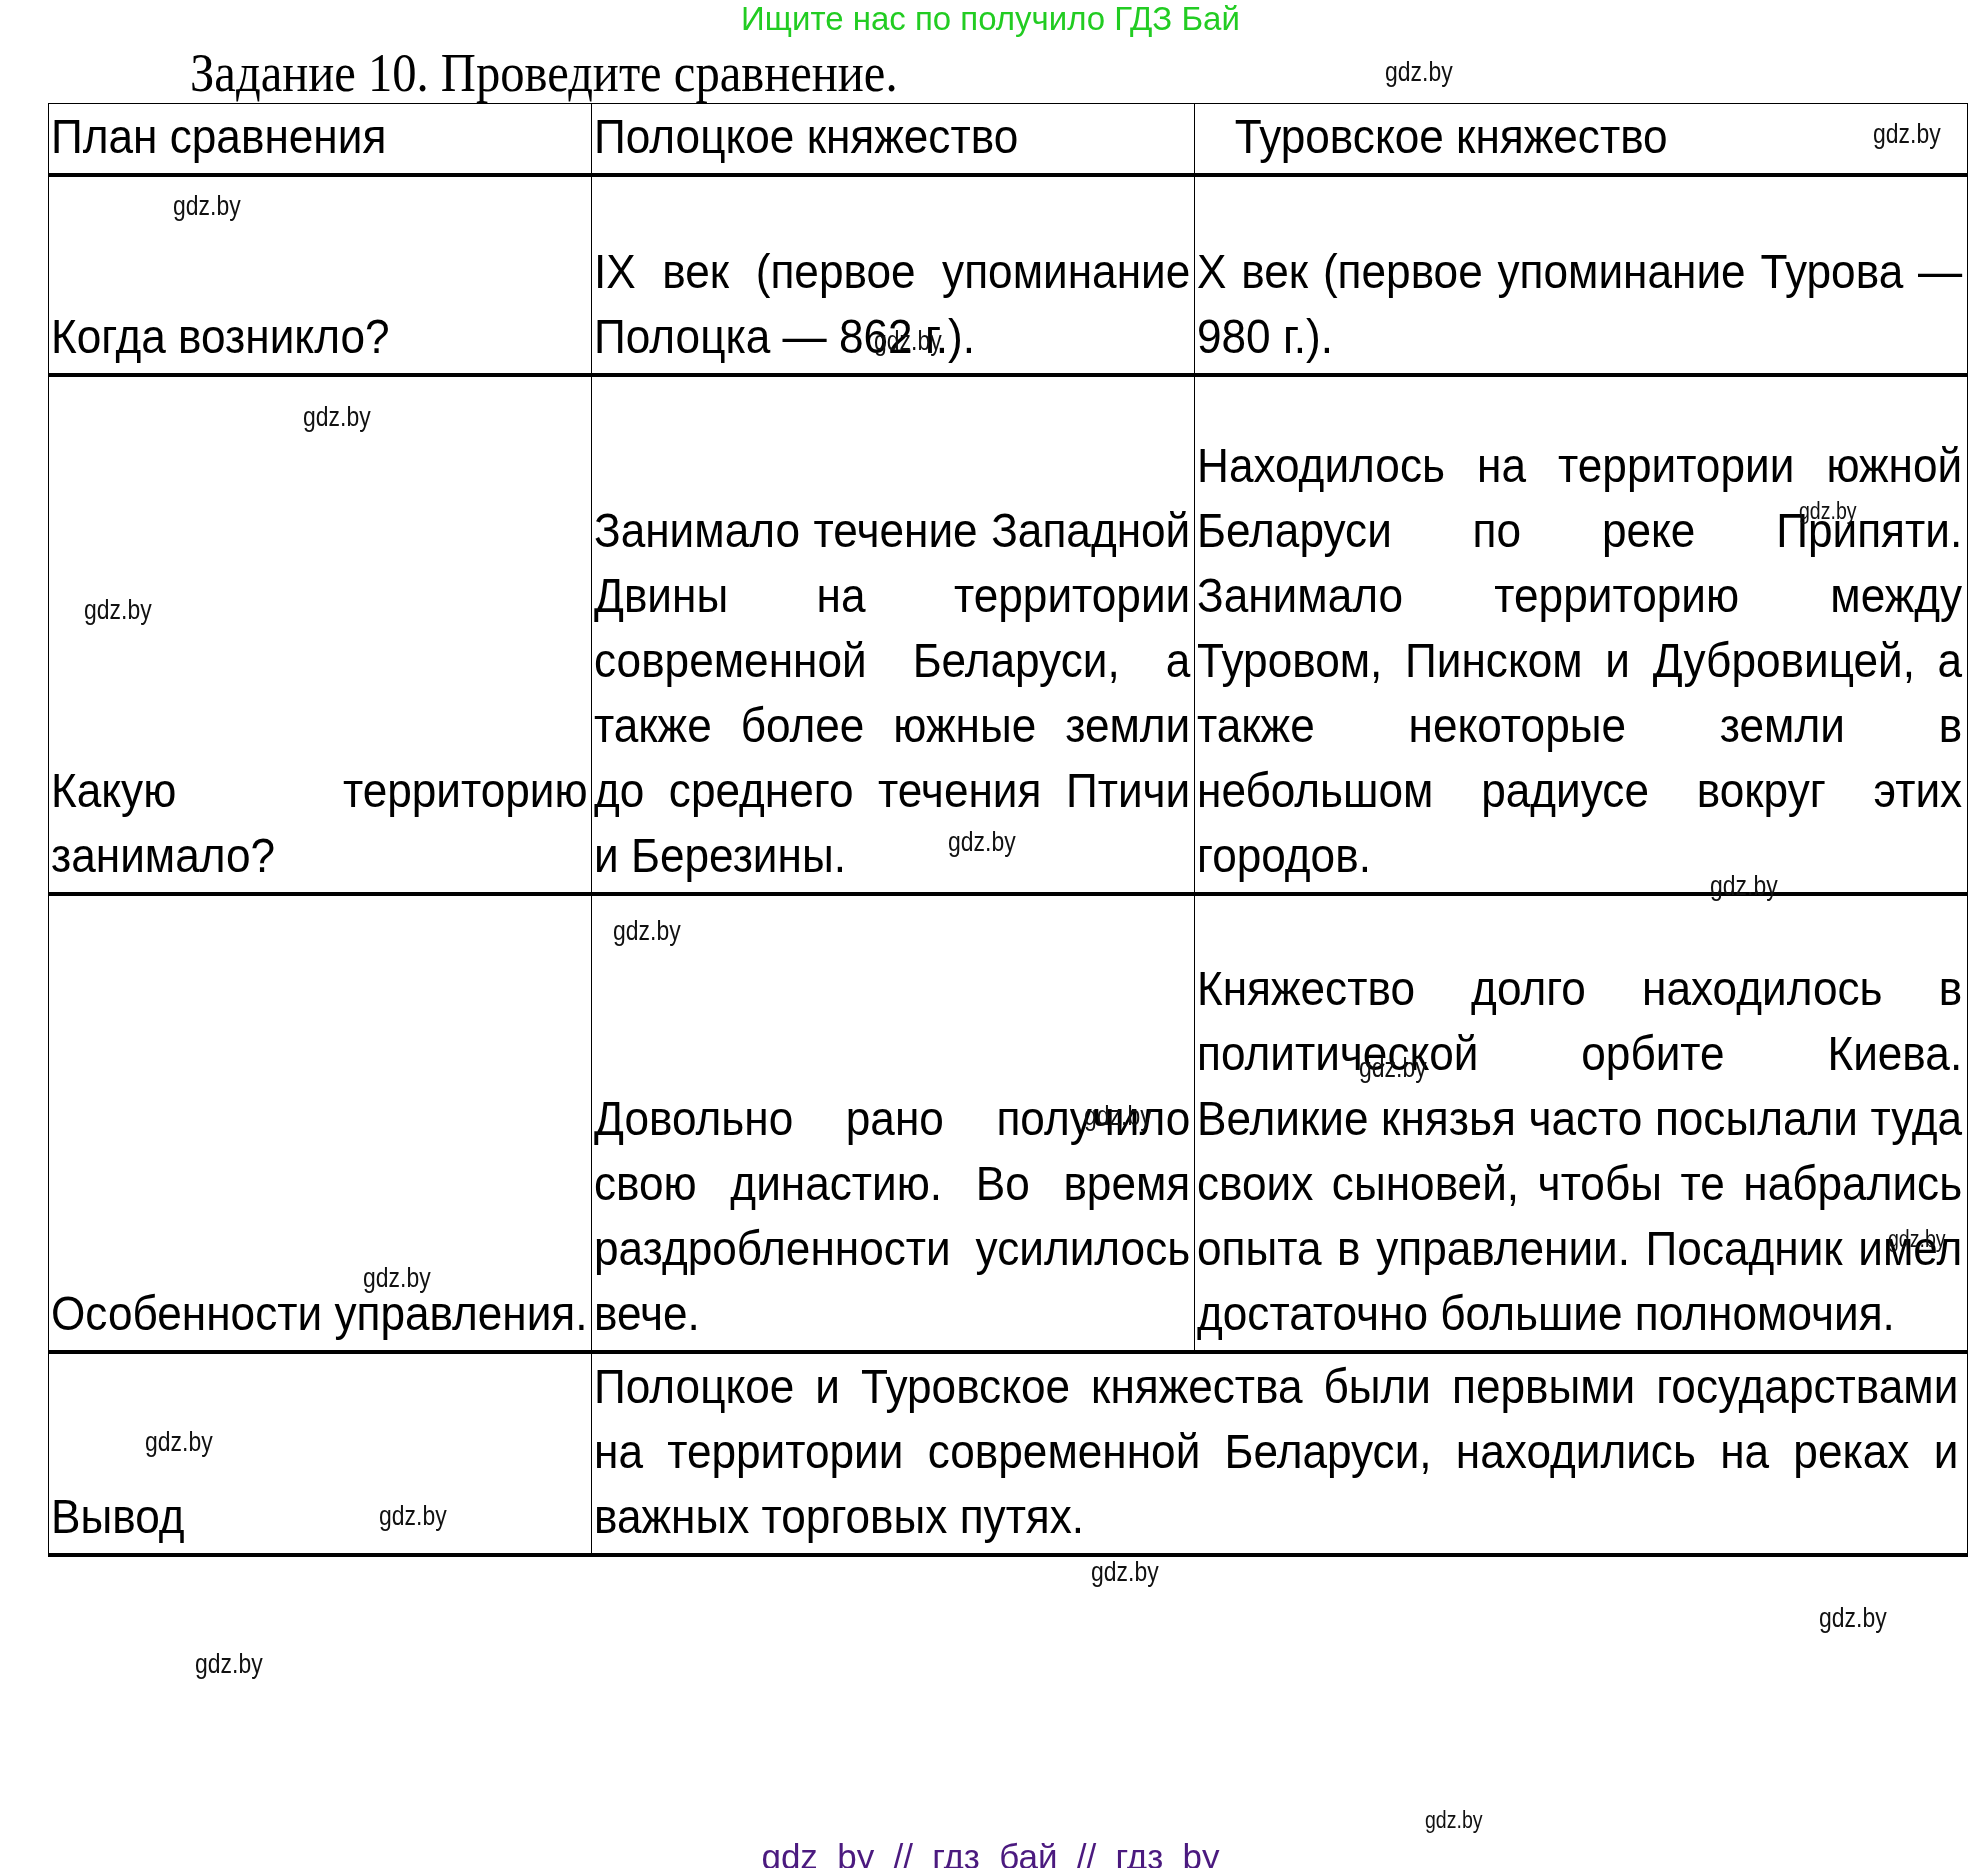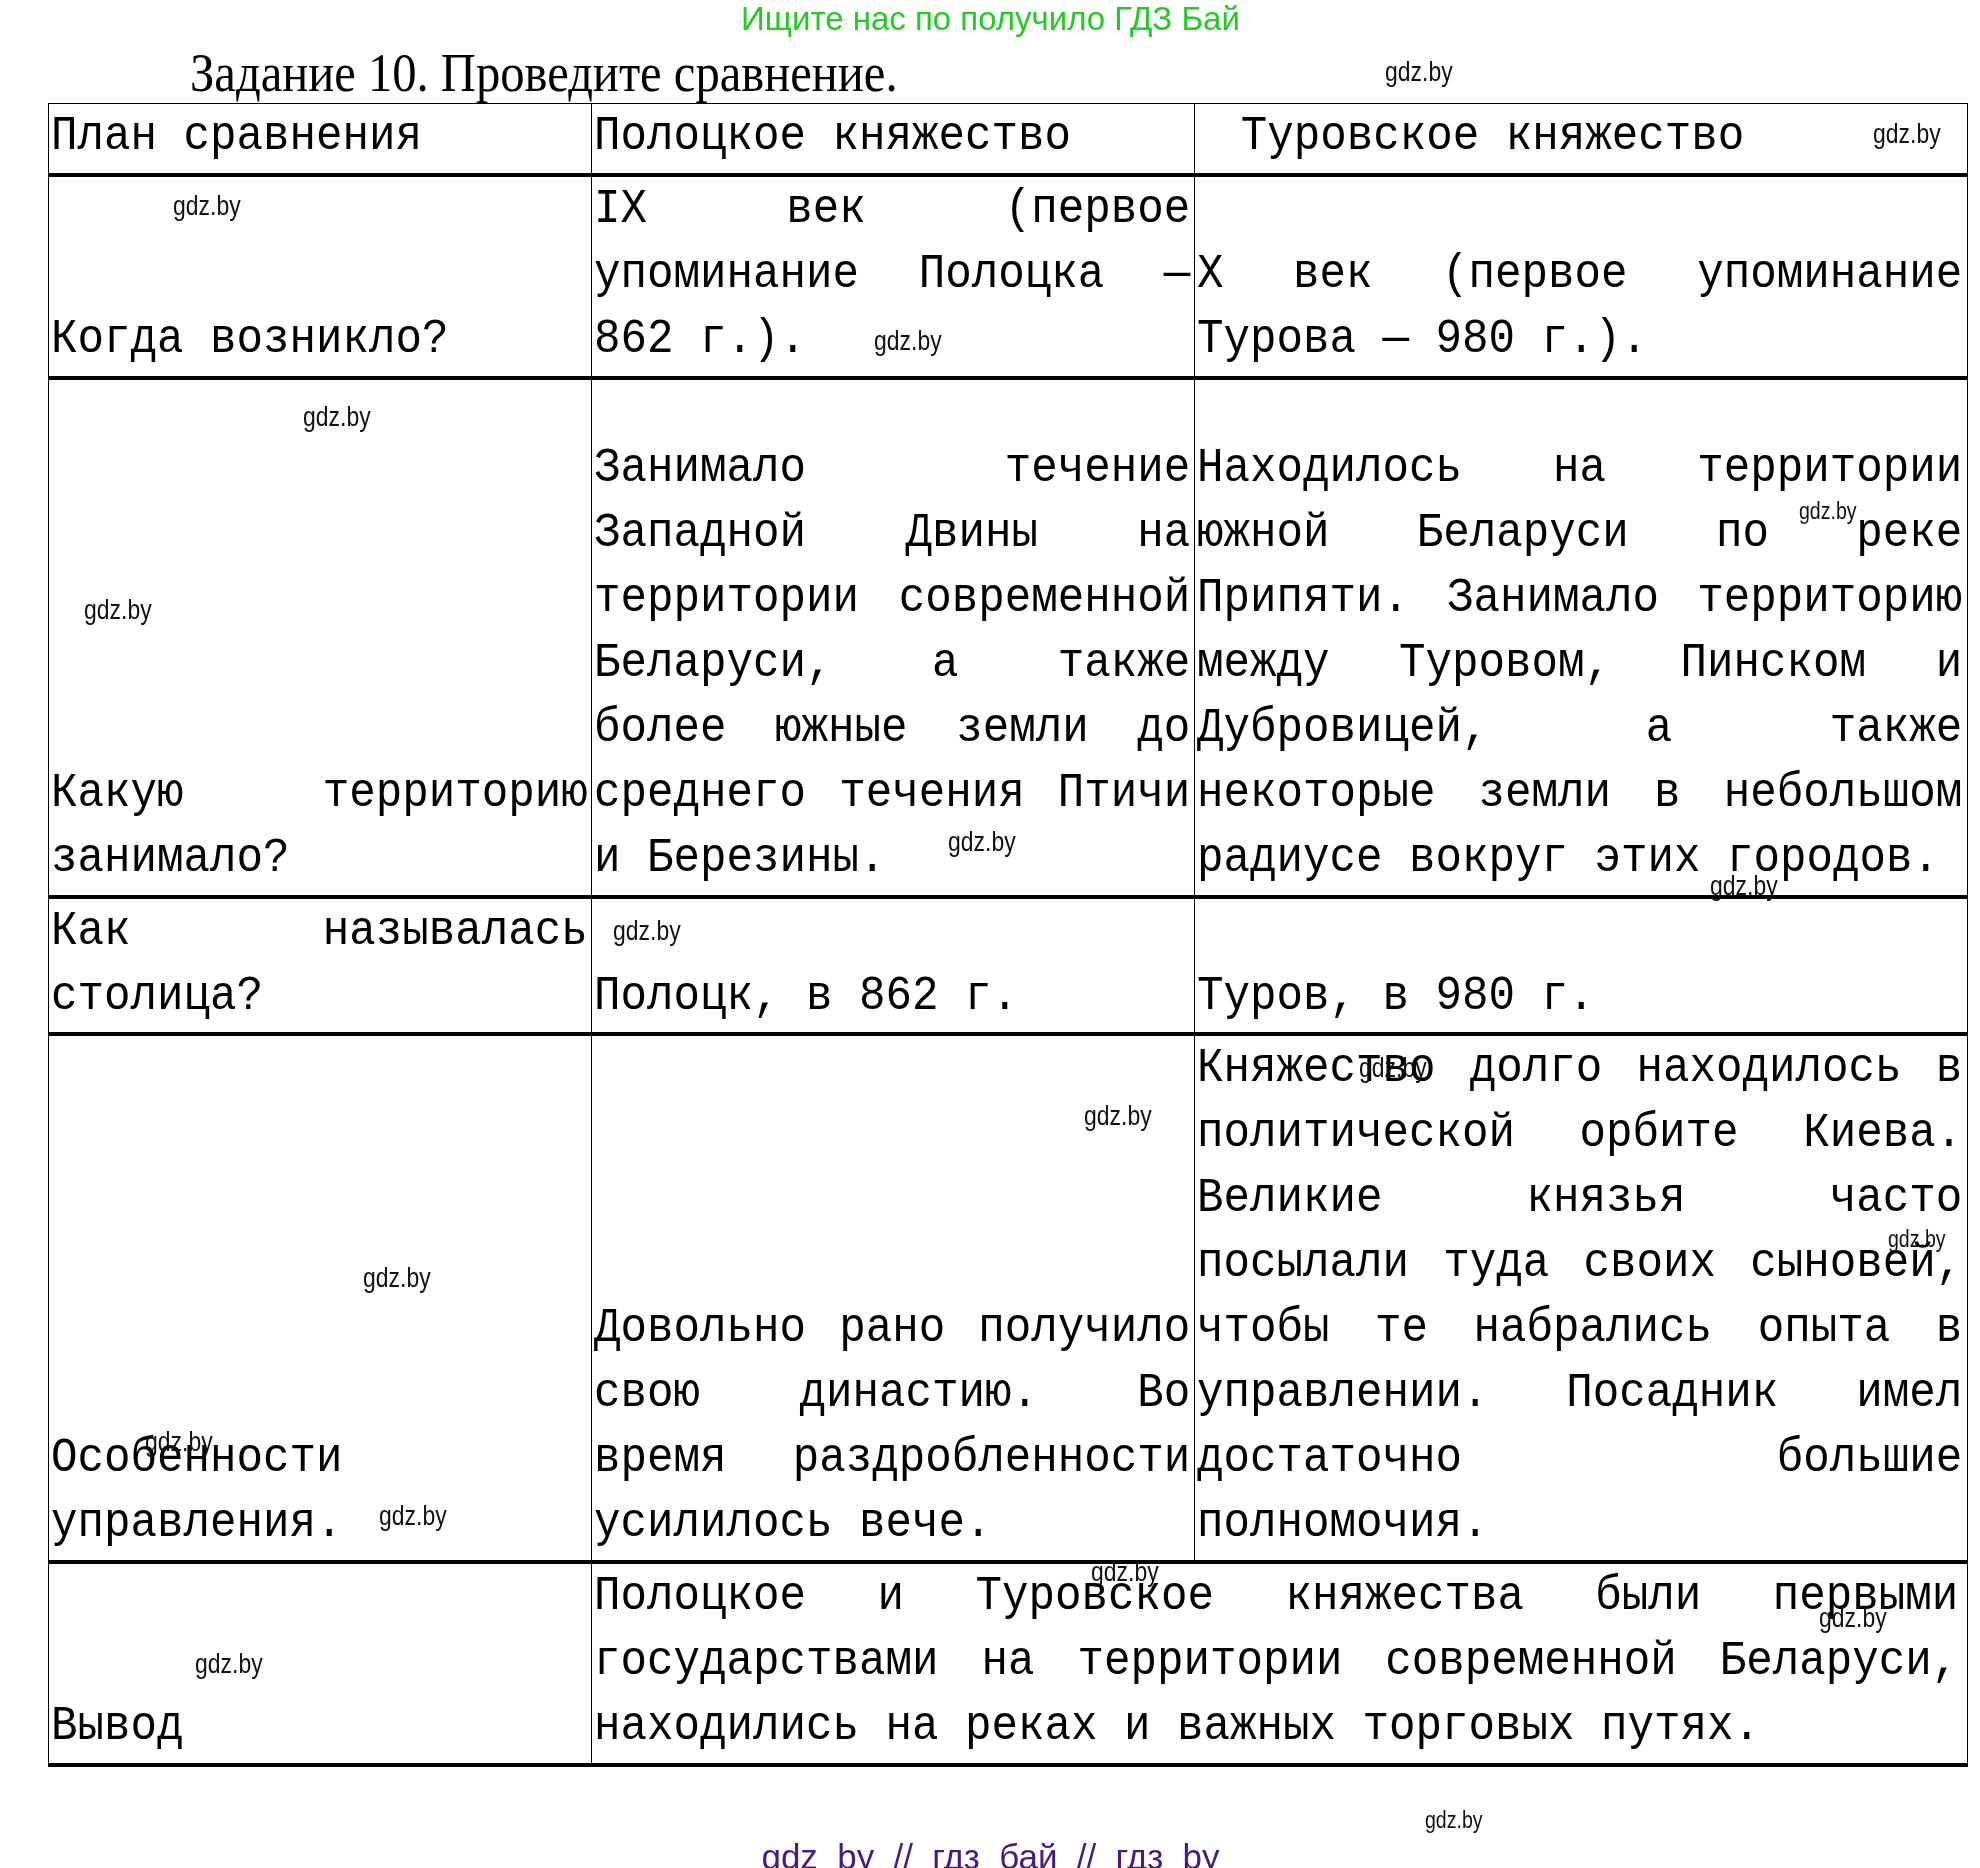--- a/index.html
+++ b/index.html
@@ -15,21 +15,21 @@
     line-height: 63px; transform: scaleX(0.9); transform-origin: left;
   }
   .wm {
     position: absolute; font-family: "Liberation Sans", sans-serif;
     font-size: 27px; color: #111; transform: scaleX(0.85); transform-origin: left;
     line-height: 29px; white-space: nowrap;
   }
   table.cmp {
     position: absolute; left: 48px; top: 103px; width: 1919px;
     border-collapse: collapse; table-layout: fixed;
-    font-family: Liberation Mono, monospace; font-size: 48px; color: #000; padding-left: 28px;
+    font-family: Liberation Sans, sans-serif; font-size: 48px; color: #000; padding-left: 28px;
   }
   table.cmp td {
     border: 1.9px solid #000; vertical-align: bottom; padding: 0 0 3.8px 1.9px;
     line-height: 65px; text-align: justify; text-align-last: left;
     overflow: hidden; word-spacing: 0;
   }
   table.cmp tr { border-bottom: 4.8px solid #000; }
   table.cmp tr td { border-bottom: 4.8px solid #000; }
   .c1 { width: 543px; }
   .c2 { width: 603px; }
@@ -80,31 +80,20 @@
     <td>
           <span class="cell-text">Какую территорию занимало?</span>
         </td>
     <td>
           <span class="cell-text">Занимало течение Западной Двины на территории современной Беларуси, а также более южные земли до среднего течения Птичи и Березины.</span>
         </td>
     <td>
           <span class="cell-text">Находилось на территории южной Беларуси по реке Припяти. Занимало территорию между Туровом, Пинском и Дубровицей, а также некоторые земли в небольшом радиусе вокруг этих городов.</span>
         </td>
   </tr>
-  <tr style="height:133px;">
-    <td>
-          <span class="cell-text">Как называлась столица?</span>
-        </td>
-    <td>
-          <span class="cell-text">Полоцк, в 862 г.</span>
-        </td>
-    <td>
-          <span class="cell-text">Туров, в 980 г.</span>
-        </td>
-  </tr>
   <tr style="height:458px;">
     <td>
           <span class="cell-text">Особенности управления.</span>
         </td>
     <td>
           <span class="cell-text">Довольно рано получило свою династию. Во время раздробленности усилилось вече.</span>
         </td>
     <td>
           <span class="cell-text">Княжество долго находилось в политической орбите Киева. Великие князья часто посылали туда своих сыновей, чтобы те набрались опыта в управлении. Посадник имел достаточно большие полномочия.</span>
         </td>

